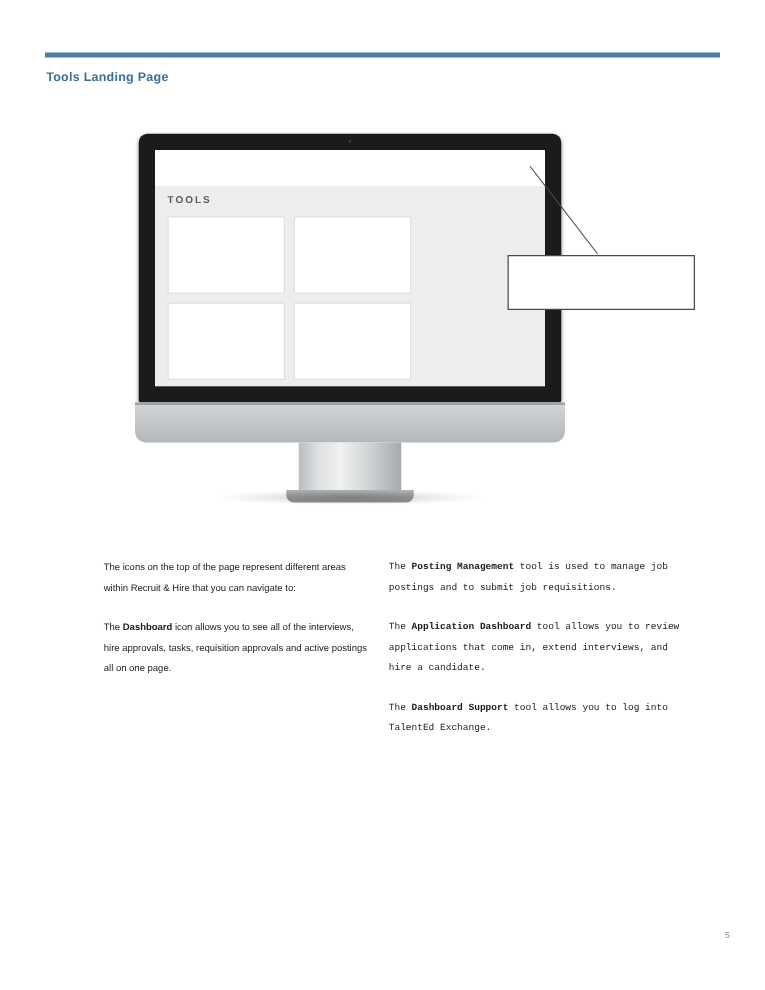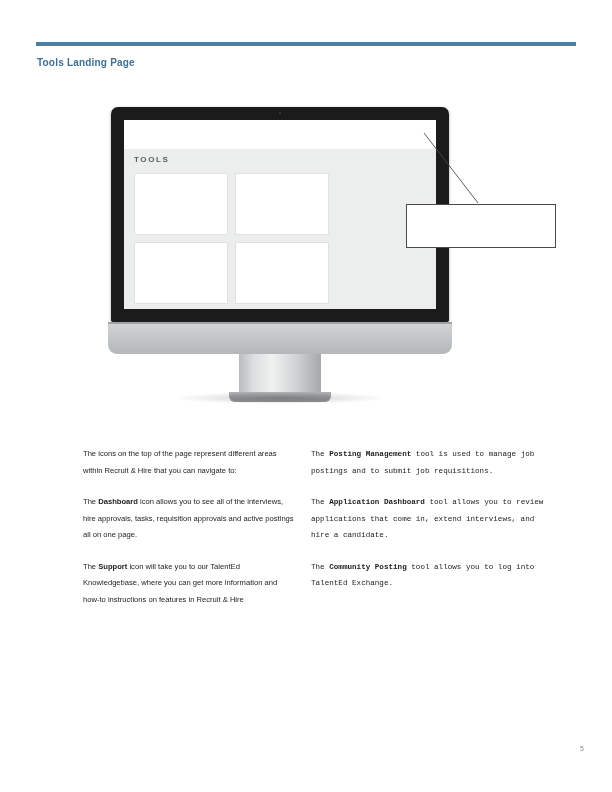--- a/index.html
+++ b/index.html
@@ -238,21 +238,20 @@
     </div>
     <div class="ci">
       <span class="lbl"></span>
       <span class="gl"></span>
     </div>
   </div>
 
 <div class="col" id="col-left">
     <p>The icons on the top of the page represent different areas within Recruit &amp; Hire that you can navigate to:</p>
     <p>The <b>Dashboard</b> icon allows you to see all of the interviews, hire approvals, tasks, requisition approvals and active postings all on one page.</p>
-    <p>The <b>Support</b> icon will take you to our TalentEd Knowledgebase, where you can get more information and how-to instructions on features in Recruit &amp; Hire</p>
   </div>
 <div class="col" id="col-right">
     <p>The <b>Posting Management</b> tool is used to manage job postings and to submit job requisitions.</p>
     <p>The <b>Application Dashboard</b> tool allows you to review applications that come in, extend interviews, and hire a candidate.</p>
-    <p>The <b>Community Posting</b> tool allows you to log into TalentEd Exchange.</p>
+    <p>The <b>Dashboard Support</b> tool allows you to log into TalentEd Exchange.</p>
   </div>
 
 <div id="page-number">5</div>
 
 </body></html>

